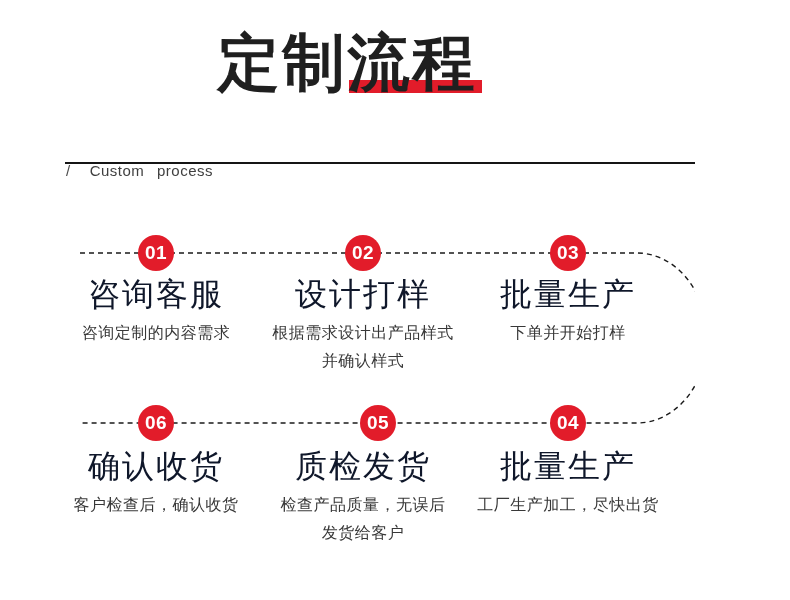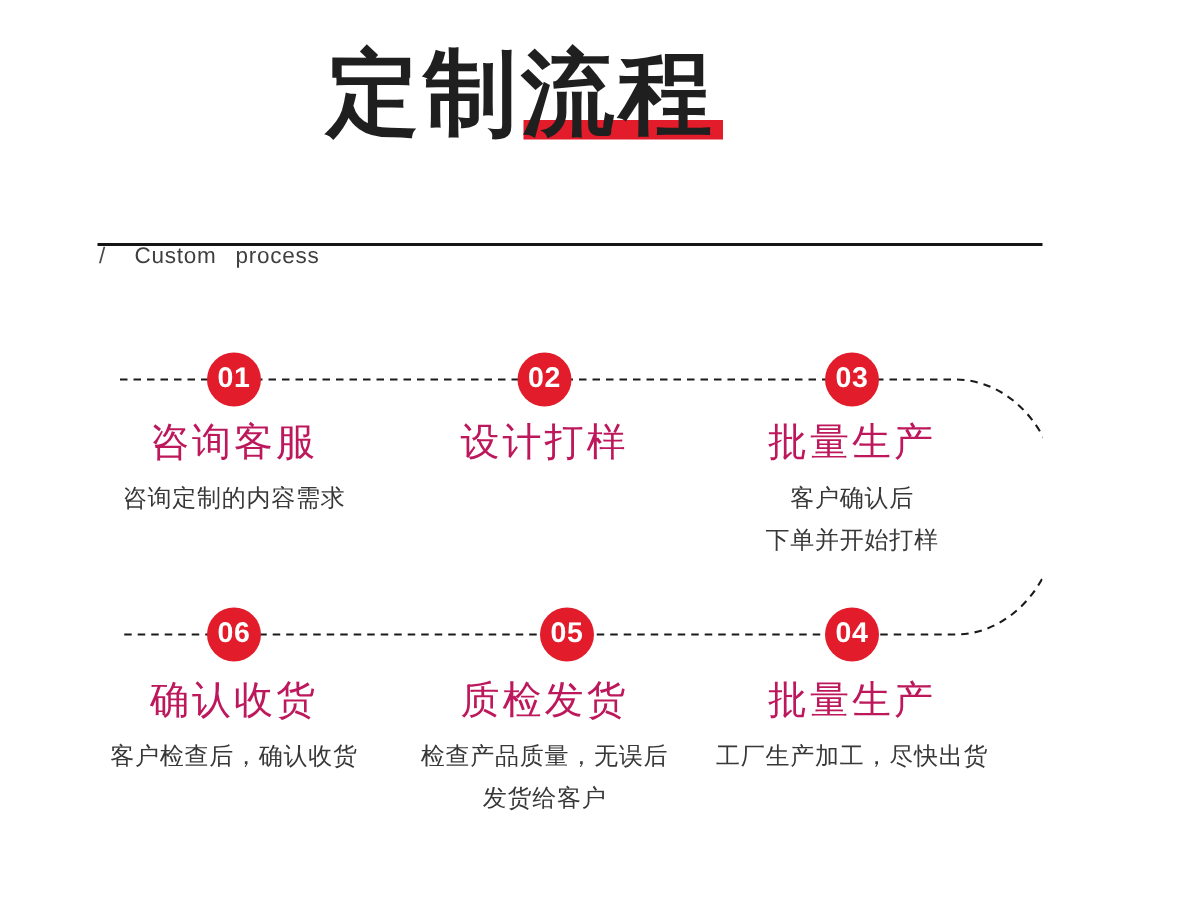--- a/index.html
+++ b/index.html
@@ -70,22 +70,22 @@
     position:absolute;width:260px;text-align:center;
   }
   .s1{left:26px;top:276px;}
   .s2{left:233px;top:276px;}
   .s3{left:438px;top:276px;}
   .s6{left:26px;top:448px;}
   .s5{left:233px;top:448px;}
   .s4{left:438px;top:448px;}
 
   .step-title{
-    font-size:26px;font-weight:500;letter-spacing:2px;
-    color:#be185d;line-height:36px;
+    font-size:32px;font-weight:500;letter-spacing:2px;
+    color:#0f172a;line-height:36px;
   }
   .step-desc{
     margin-top:7px;
     font-size:16px;color:var(--body);line-height:28px;letter-spacing:.5px;
   }
 </style>
 </head>
 <body>
 
 <div class="canvas">
@@ -118,27 +118,28 @@
   <div class="step s1">
     <div class="step-title">咨询客服</div>
     <div class="step-desc">
       <div>咨询定制的内容需求</div>
     </div>
   </div>
 
   <div class="step s2">
     <div class="step-title">设计打样</div>
     <div class="step-desc">
+      <div>根据需求设计出产品样式</div>
+      <div>并确认样式</div>
     </div>
   </div>
 
   <div class="step s3">
     <div class="step-title">批量生产</div>
     <div class="step-desc">
-      <div>客户确认后</div>
       <div>下单并开始打样</div>
     </div>
   </div>
 
   <div class="step s6">
     <div class="step-title">确认收货</div>
     <div class="step-desc">
       <div>客户检查后，确认收货</div>
     </div>
   </div>

